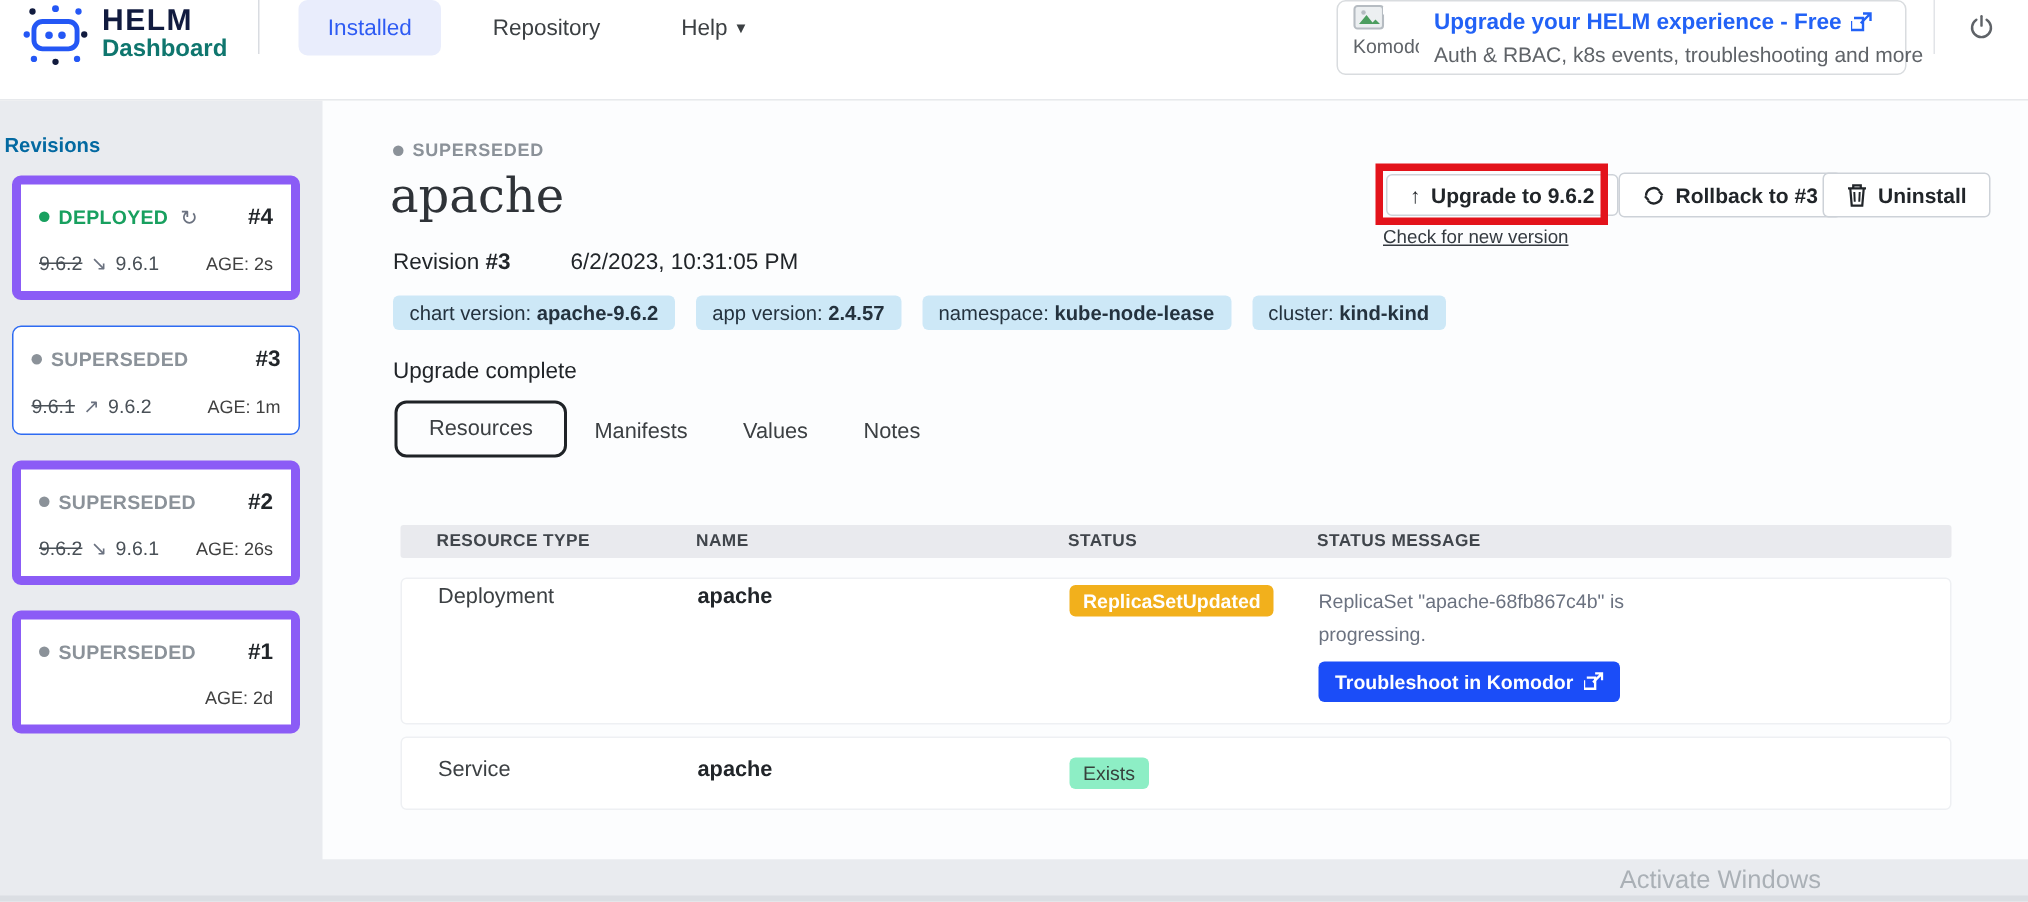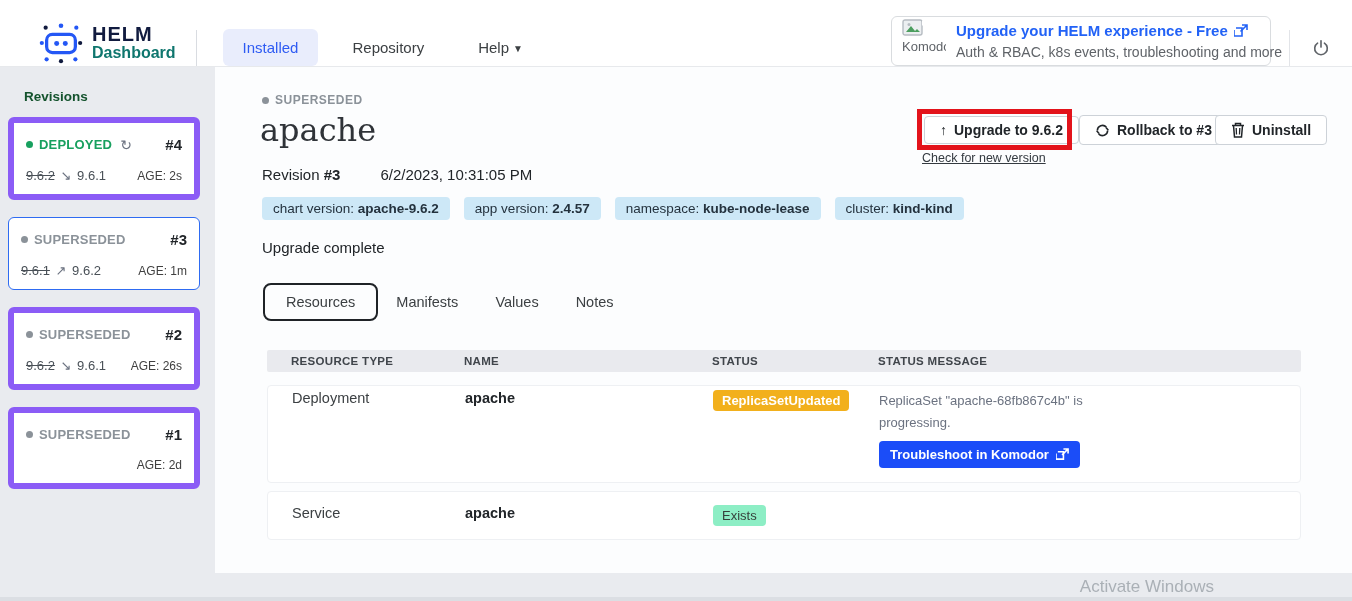--- a/index.html
+++ b/index.html
@@ -1,40 +1,40 @@
 <!DOCTYPE html>
 <html><head>
 <meta charset="utf-8">
 <style>
   * { margin:0; padding:0; box-sizing:border-box; }
   html,body { width:1352px; height:601px; overflow:hidden; font-family:"Liberation Sans",sans-serif; background:#e9ebef; }
 
   
-  .header { position:absolute; top:0; left:0; width:1352px; height:67px; background:#fff; border-bottom:1px solid #e7e9ec; display:flex; align-items:flex-end; z-index:5;padding-left:24px; }
+  .header { position:absolute; top:0; left:0; width:1352px; height:67px; background:#fff; border-bottom:1px solid #e7e9ec; display:flex; align-items:flex-start; z-index:5; }
   .logo { display:flex; align-items:center; gap:8px; padding-left:14px; cursor:pointer; }
   .logo-text { display:flex; flex-direction:column; line-height:1.05; }
   .logo-line1 { font-size:20px; font-weight:800; color:#111b3f; letter-spacing:1px; }
   .logo-line2 { font-size:16px; font-weight:700; color:#0f766e; }
   .header-divider { width:1px; height:36px; background:#d9dce1; margin-left:20px; }
   .nav { display:flex; align-items:center; margin-left:26px; gap:0; }
   .nav-item { font-size:15px; color:#3c4043; padding:10px 20px; cursor:pointer; }
   .nav-item.active { background:#e9edfc; color:#2e5bf3; border-radius:6px; }
   .nav-item + .nav-item { margin-left:14px; }
   .caret { font-size:10px; color:#3c4043; margin-left:4px; position:relative; top:-1px; }
   .header-spacer { flex:1; }
   .banner { width:380px; height:50px; border:1px solid #d9dcdf; border-radius:6px; display:flex; align-items:center; padding:3px 10px; gap:10px; cursor:pointer; background:#fff; }
   .banner-img { width:44px; height:44px; overflow:hidden; display:flex; flex-direction:column; justify-content:flex-start; color:#5f6368; font-size:13px; line-height:15px; flex:none; }
   .banner-texts { display:flex; flex-direction:column; line-height:1.45; white-space:nowrap; }
   .banner-title { font-size:15px; font-weight:700; color:#2262f6; display:flex; align-items:center; gap:6px; }
   .banner-sub { font-size:14px; color:#5f6368; }
   .power-wrap { margin:0 22px 0 18px; border-left:1px solid #e2e4e8; padding-left:22px; height:36px; display:flex; align-items:center; cursor:pointer; }
 
   
   .sidebar { position:absolute; top:67px; left:0; width:215px; bottom:0; background:#e9ebef; }
-  .sidebar-title { font-size:13.5px; font-weight:700; color:#14532d; padding:22px 10px 13px 24px; }
+  .sidebar-title { font-size:13.5px; font-weight:700; color:#0369a1; padding:22px 10px 13px 3px; }
   .rev-card { background:#fff; border:6px solid #8b5cf6; border-radius:6px; margin:0 15px 17px 8px; padding:13px 12px 11px 12px; cursor:pointer; }
   .rev-card.selected { border:1.5px solid #2e6bf2; }
   .rev-top { display:flex; justify-content:space-between; align-items:center; }
   .rev-status { font-size:13px; font-weight:700; letter-spacing:.2px; display:flex; align-items:center; gap:6px; }
   .rev-status .dot { width:7px; height:7px; border-radius:50%; display:inline-block; }
   .rev-status.deployed { color:#18a05f; } .rev-status.deployed .dot { background:#18a05f; }
   .rev-status.superseded { color:#8b9299; } .rev-status.superseded .dot { background:#8b9299; }
   .reload-glyph { font-weight:400; color:#6b7280; font-size:14px; margin-left:2px; }
   .rev-num { font-size:15px; font-weight:700; color:#212529; }
   .rev-bottom { display:flex; justify-content:space-between; align-items:center; margin-top:15px; }
@@ -57,21 +57,21 @@
   .btn-upgrade { position:absolute; left:709px; top:49px; height:28px; }
   .btn-rollback { position:absolute; left:864px; top:48px; }
   .btn-uninstall { position:absolute; left:1000px; top:48px; }
   .check-link { position:absolute; left:707px; top:84px; font-size:12.5px; color:#343a40; text-decoration:underline; cursor:pointer; }
 
   .chips { position:absolute; left:47px; top:130px; display:flex; gap:14px; }
   .chip { background:#cde8f7; border-radius:4px; padding:4px 11px; font-size:13.5px; color:#24323e; white-space:nowrap; }
   .chip b { font-weight:700; }
   .m-desc { position:absolute; left:47px; top:172px; font-size:15px; color:#212529; }
 
-  .tabs { position:absolute; left:48px; top:216px; display:flex; align-items:center; }
+  .tabs { position:absolute; left:48px; top:200px; display:flex; align-items:flex-end; }
   .tab { font-size:14.5px; color:#3c4043; cursor:pointer; padding:9px 0; margin-right:37px; }
   .tab.active { border:2px solid #1f2327; border-radius:8px; padding:9px 21px; margin-right:18px; }
 
   .table { position:absolute; left:52px; top:283px; width:1034px; }
   .t-grid { display:grid; grid-template-columns:173px 248px 166px 1fr; padding-left:24px; }
   .t-head { background:#e9eaee; border-radius:2px; height:22px; align-items:center; }
   .t-head div { font-size:11.5px; font-weight:700; color:#40454b; letter-spacing:.3px; }
   .t-row { background:#fff; border:1px solid #eef0f3; border-radius:4px; padding-top:4px; padding-bottom:14px; margin-top:13px; align-items:start; }
   .t-row.second { margin-top:8px; padding-top:13px; padding-bottom:13px; }
   .cell-type { font-size:14.5px; color:#3c4043; }

